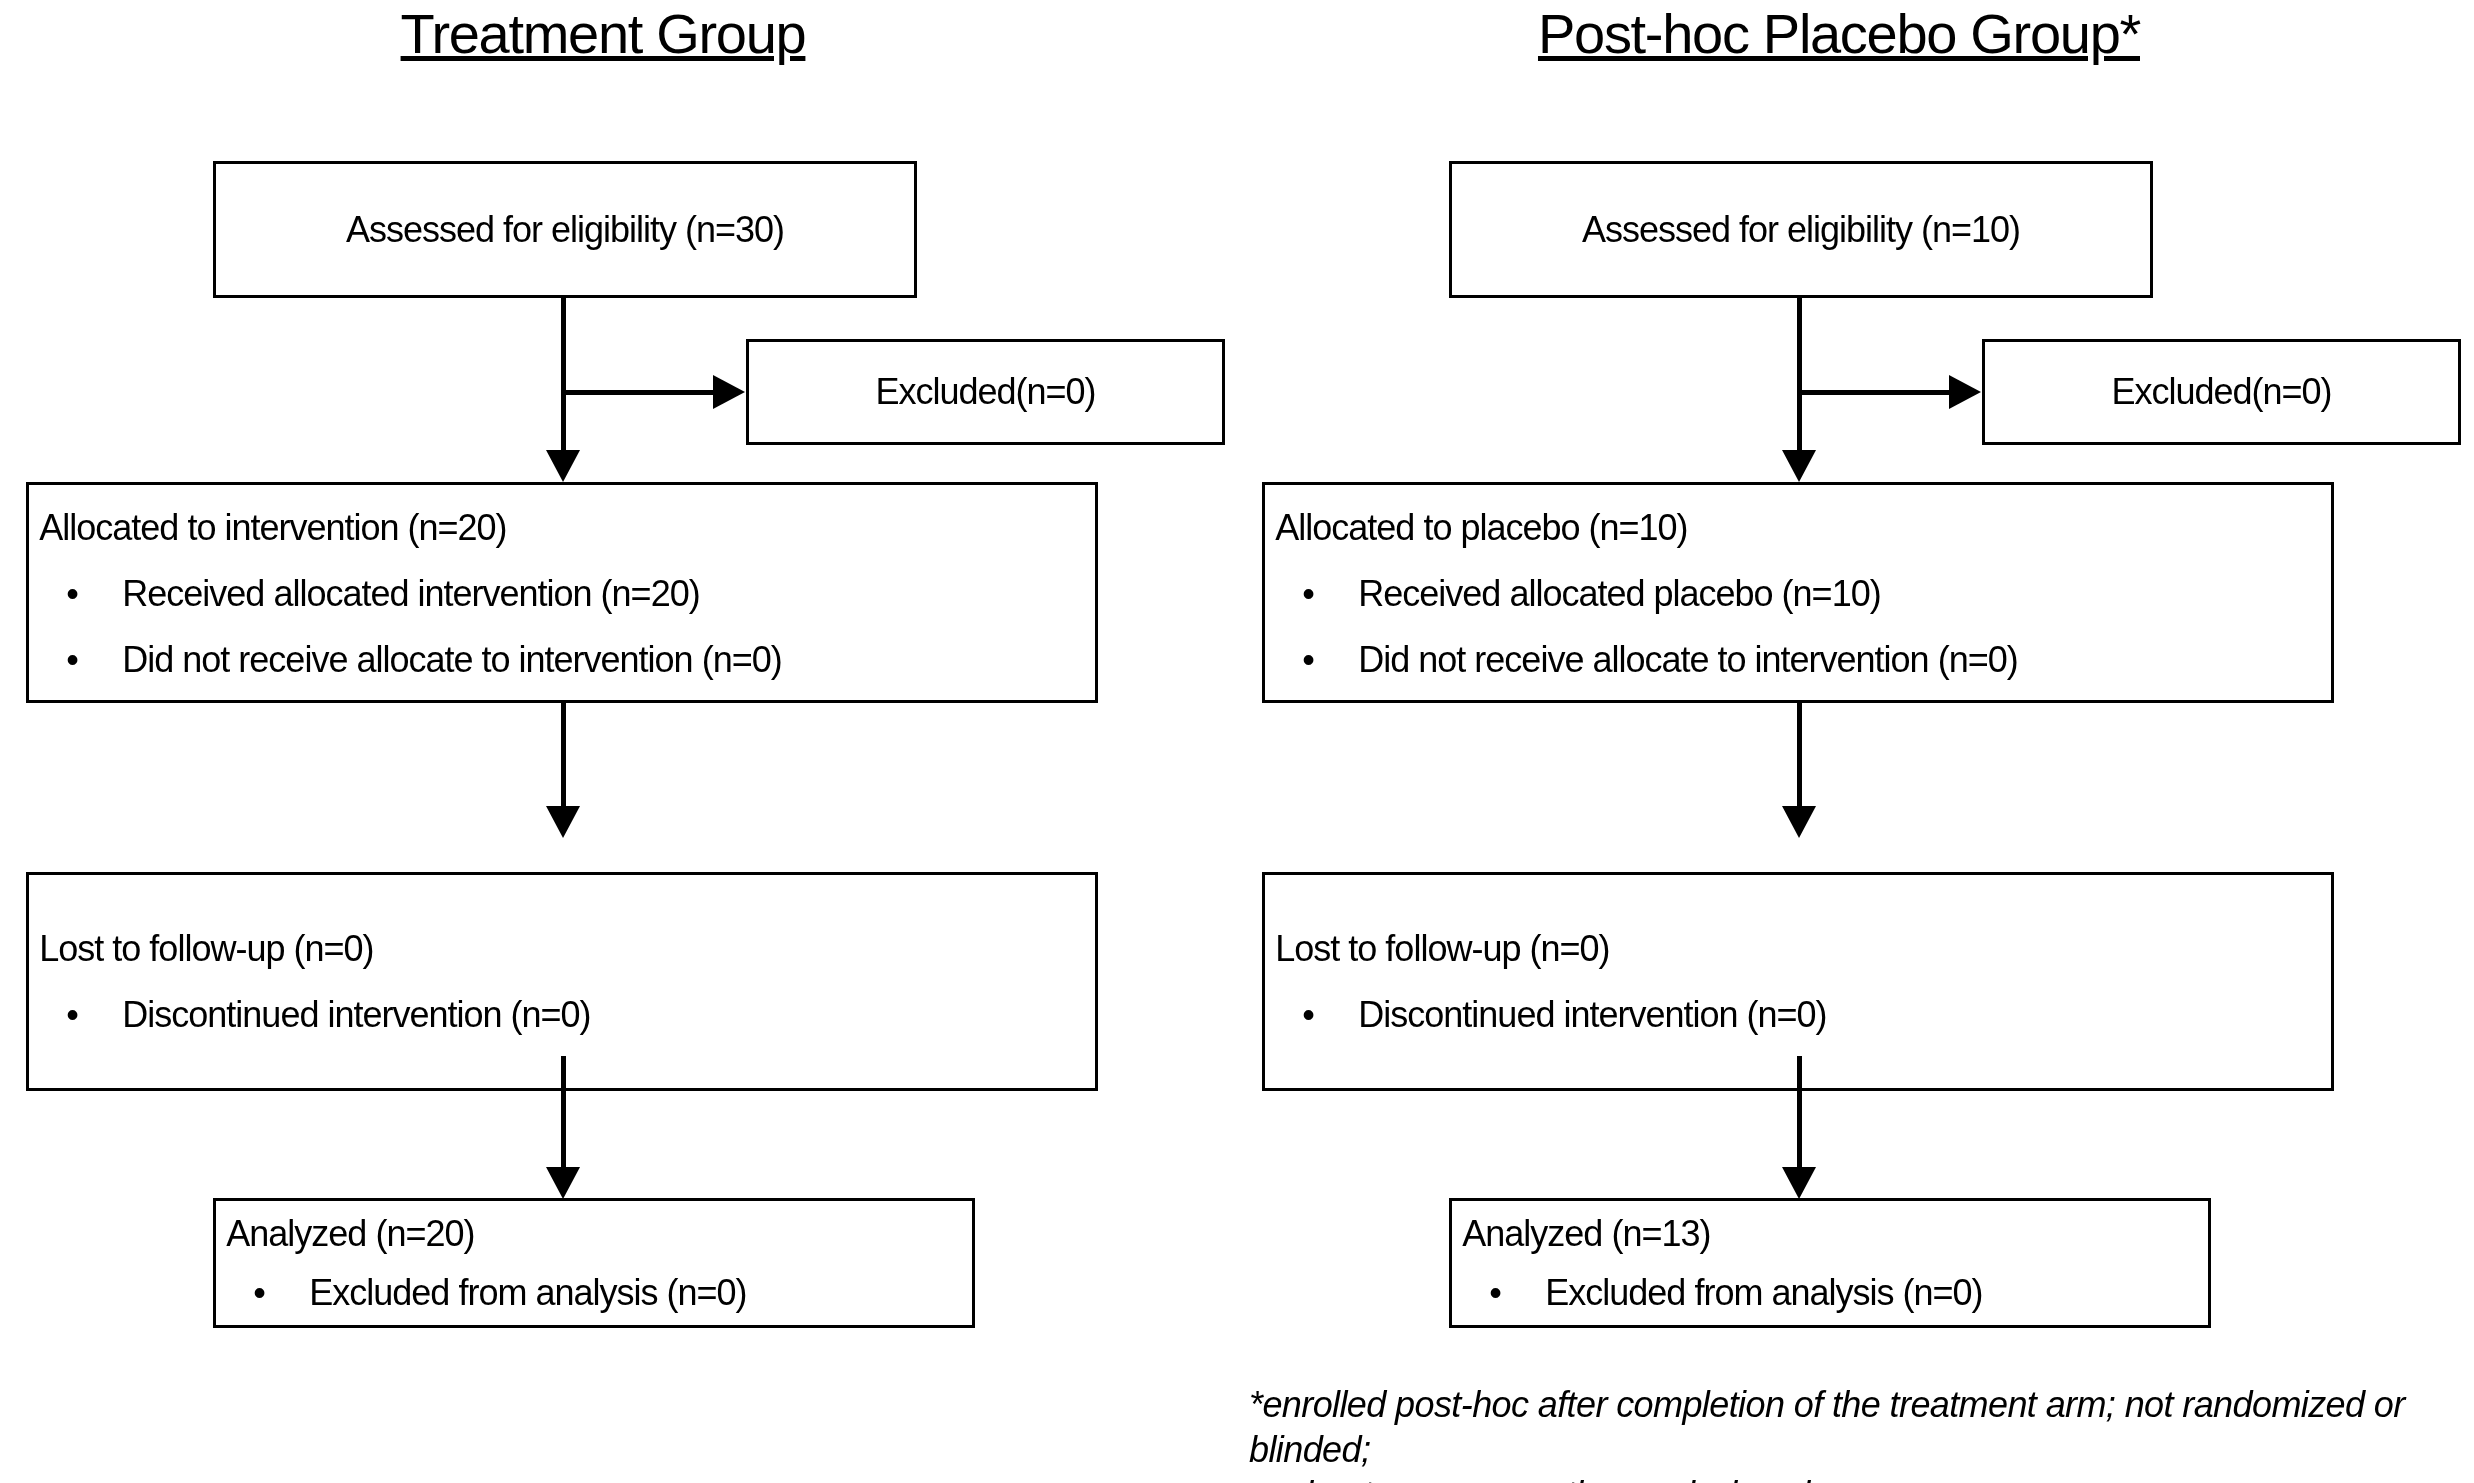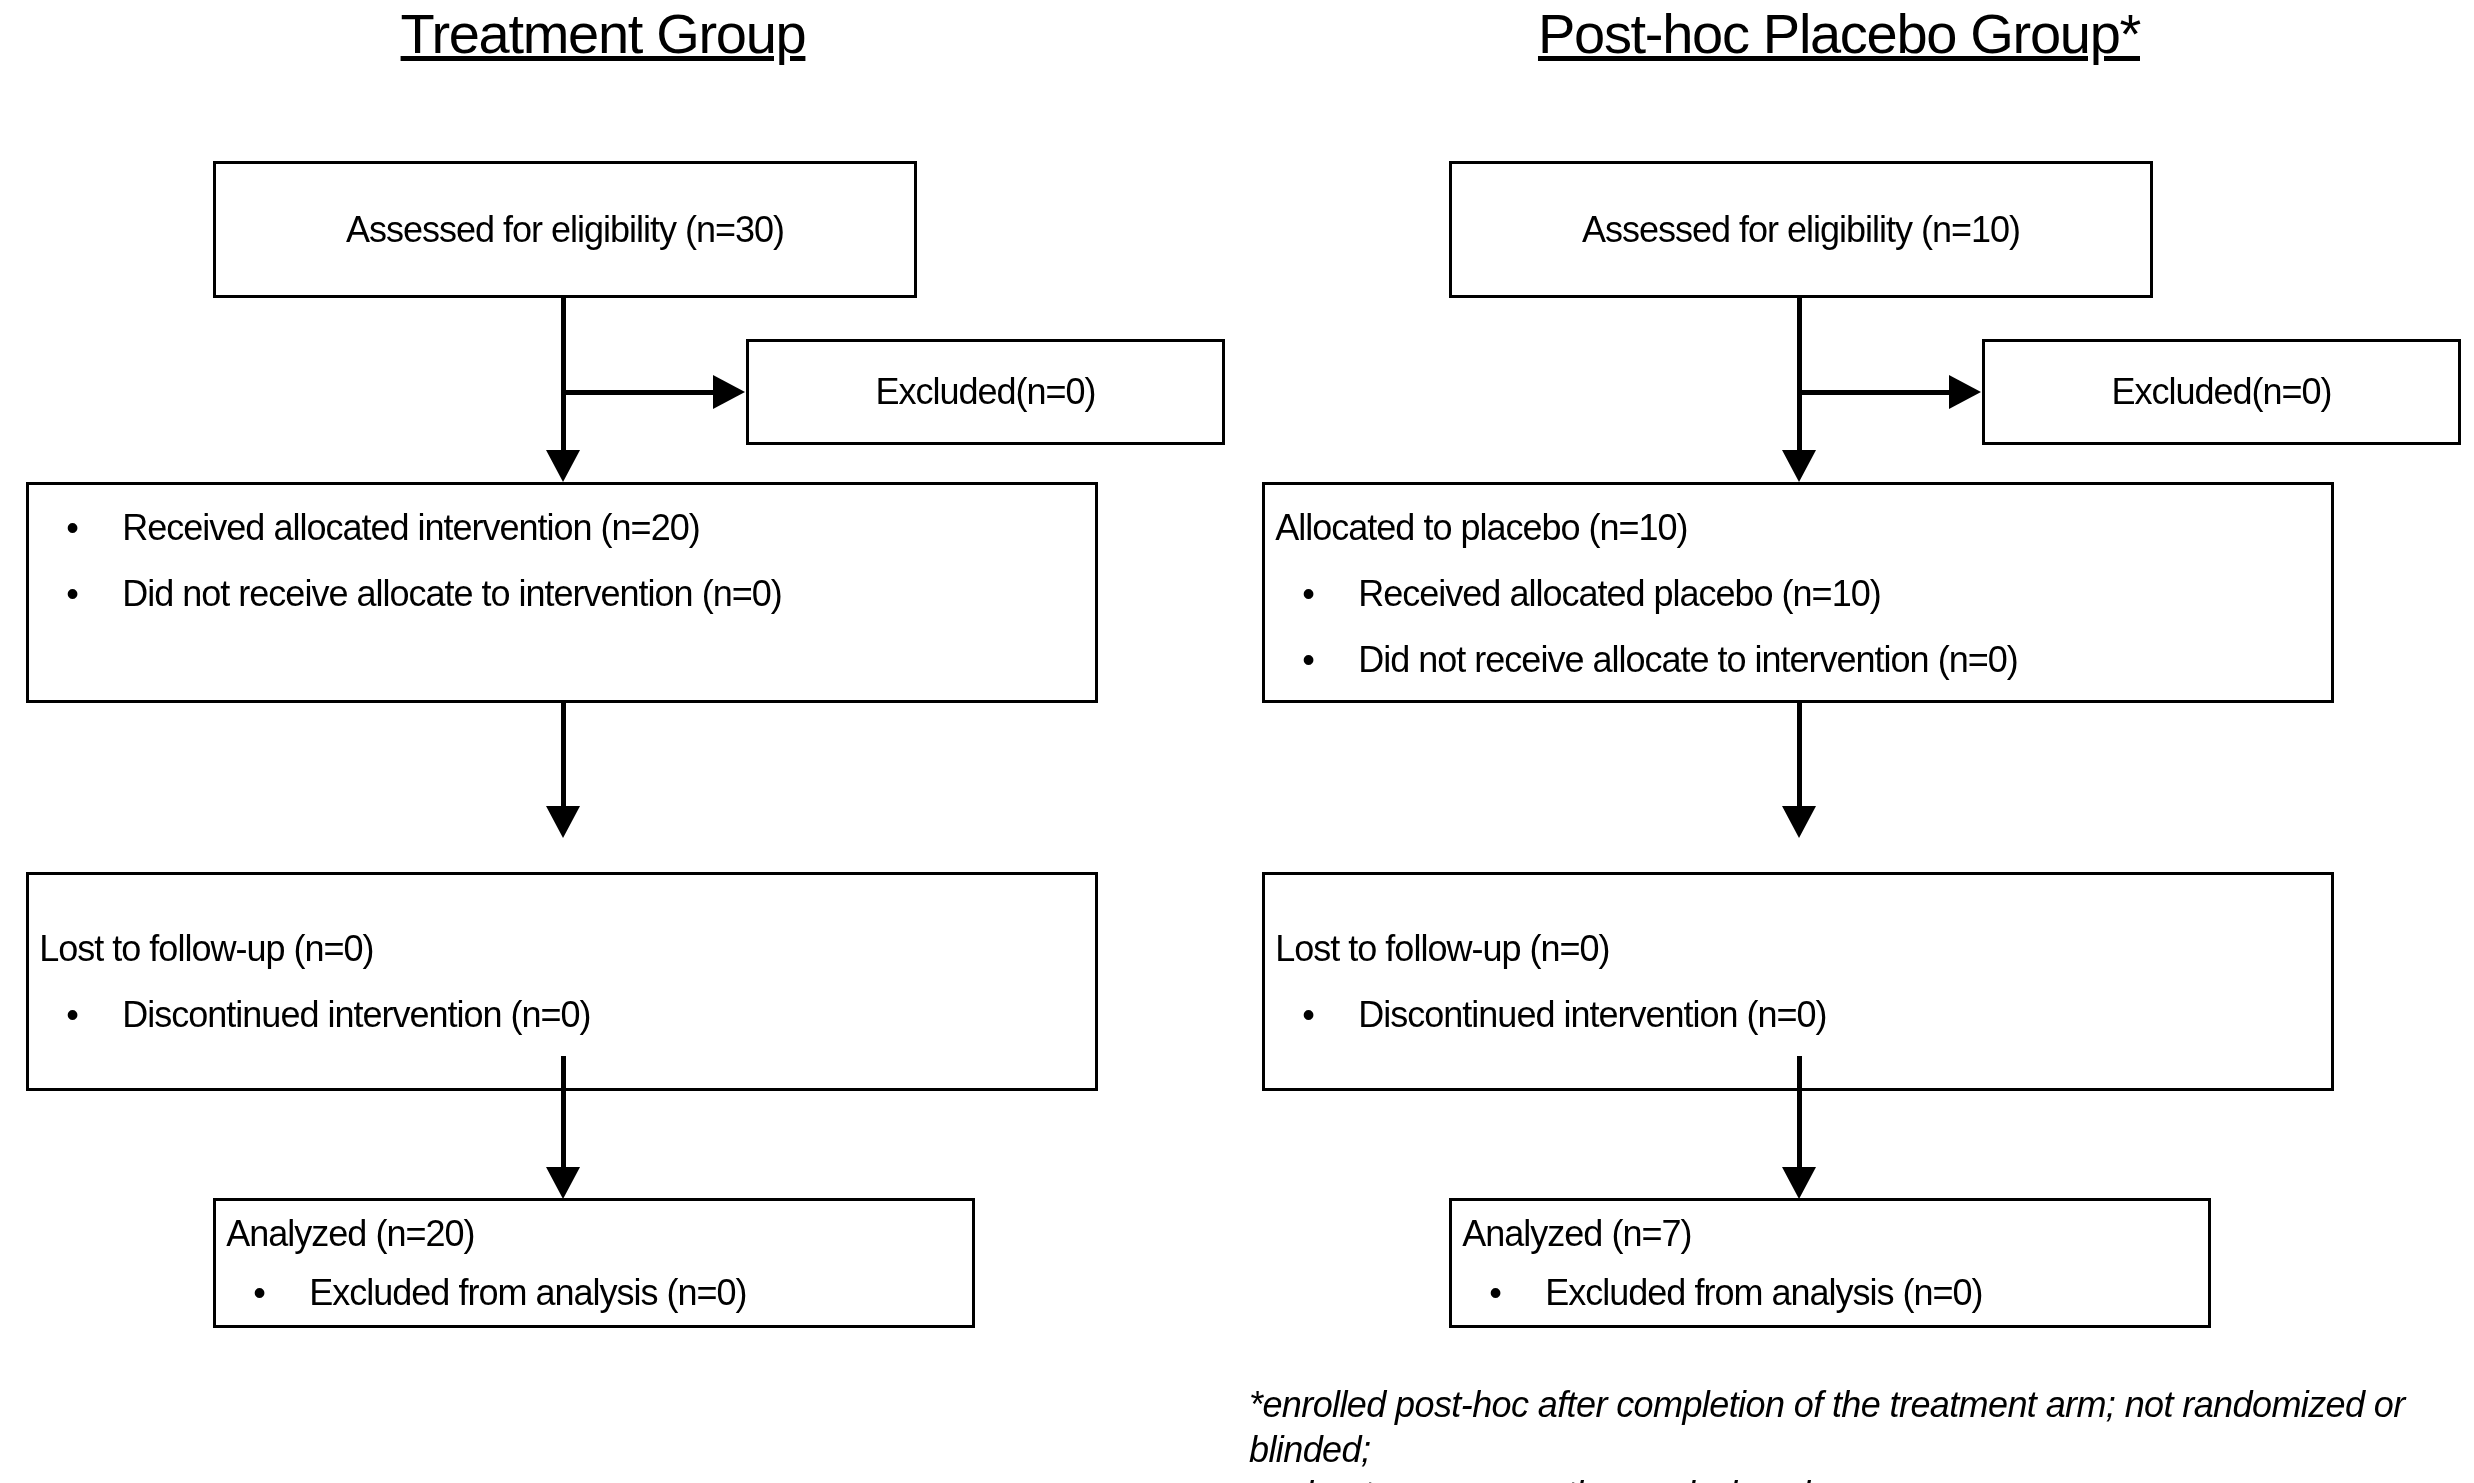--- a/index.html
+++ b/index.html
@@ -149,20 +149,21 @@
     <div class="vline line-assessed-down"></div>
     <div class="arrowhead-down head-to-allocated"></div>
     <div class="hline line-branch"></div>
     <div class="arrowhead-right head-to-excluded"></div>
 
     <div class="box center-text excluded-box">
       <span>Excluded(n=0)</span>
     </div>
 
     <div class="box multi allocated-box">
+      <div class="heading">Allocated to intervention (n=20)</div>
       <div class="bullet">Received allocated intervention (n=20)</div>
       <div class="bullet">Did not receive allocate to intervention (n=0)</div>
     </div>
 
     <div class="vline line-allocated-down"></div>
     <div class="arrowhead-down head-to-followup"></div>
 
     <div class="box multi vcenter followup-box">
       <div class="heading">Lost to follow-up (n=0)</div>
       <div class="bullet">Discontinued intervention (n=0)</div>
@@ -204,21 +205,21 @@
 
     <div class="box multi vcenter followup-box">
       <div class="heading">Lost to follow-up (n=0)</div>
       <div class="bullet">Discontinued intervention (n=0)</div>
     </div>
 
     <div class="vline line-followup-down"></div>
     <div class="arrowhead-down head-to-analyzed"></div>
 
     <div class="box multi tight analyzed-box">
-      <div class="heading">Analyzed (n=7)</div>
+      <div class="heading">Analyzed (n=13)</div>
       <div class="bullet">Excluded from analysis (n=0)</div>
     </div>
 
     <div class="footnote">
       <div>*enrolled post-hoc after completion of the treatment arm; not randomized or blinded;</div>
       <div>exploratory comparative analysis only</div>
     </div>
   </div>
 
 </div>

